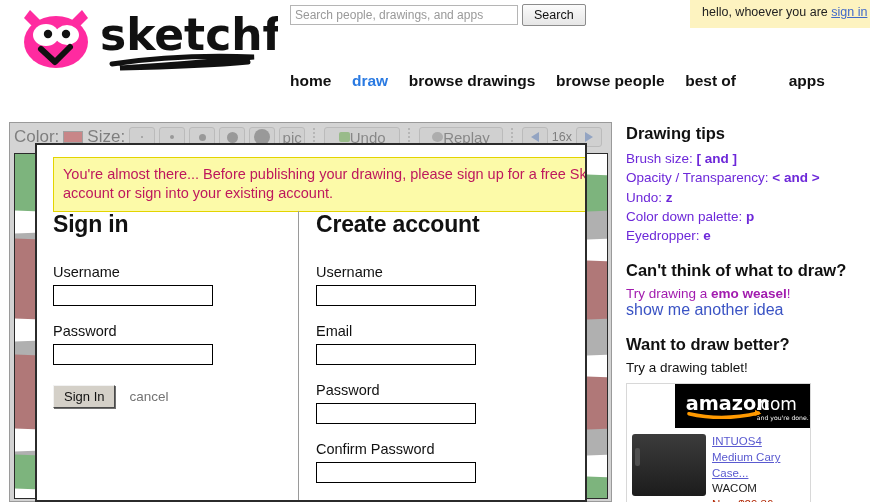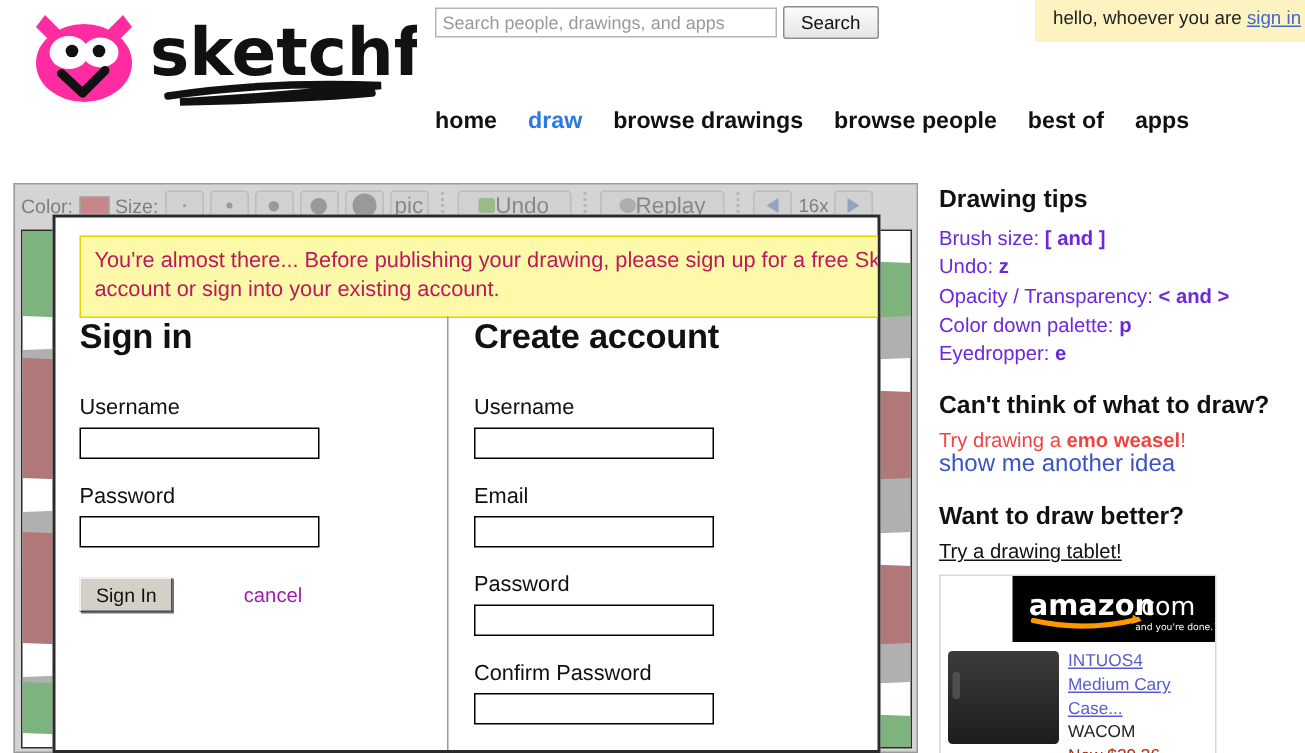--- a/index.html
+++ b/index.html
@@ -55,39 +55,39 @@
   .hello-bar a { color: #4169c9; text-decoration: underline; }
 
   .nav { position: absolute; left: 290px; top: 72px; height: 26px; white-space: nowrap; }
   .nav a {
     font-family: "Liberation Sans", sans-serif;
     font-size: 15.5px; font-weight: bold;
     color: #111; text-decoration: none;
     margin-right: 17px;
   }
   .nav a.active { color: #2a7ae2; }
-  .nav a:last-child { margin-right: 0; }
+  .nav a:last-child { margin-right: 0; margin-left: 32px; }
 
   
   .app-area {
     position: absolute; left: 9px; top: 122px;
     width: 603px; height: 380px;
     background: #d3d3d3;
     border: 1px solid #9a9a9a;
     overflow: hidden;
   }
   .toolbar {
     position: absolute; left: 0; top: 0; width: 603px; height: 28px;
     background: #d6d6d6;
     opacity: .55;
     display: flex; align-items: center; gap: 4px;
     padding: 0 4px;
     font-size: 11.5px; color: #3a3a3a;
   }
-  .tb-label { font-size: 13px; color: #3a3a3a; }
+  .tb-label { font-size: 17px; color: #3a3a3a; }
   .swatch { width: 20px; height: 12px; background: #c0484c; border: 1px solid #7a7a7a; }
   .tb-btn {
     height: 20px; min-width: 26px;
     border: 1px solid #a9a9a9; border-radius: 3px;
     background: #cfcfcf;
     display: flex; align-items: center; justify-content: center;
     font-size: 15px; color: #4a4a4a;
   }
   .dot { border-radius: 50%; background: #6b6b6b; }
   .tb-sep { width: 3px; height: 18px; border-left: 2px dotted #a0a0a0; margin: 0 4px; }
@@ -157,38 +157,38 @@
     border-top-color: #f2f2f2;
     border-left-color: #f2f2f2;
     background: #d4d0c8;
     padding: 3px 10px;
     font-family: "Liberation Sans", sans-serif;
     font-size: 13px;
     color: #111;
     cursor: pointer;
     box-shadow: 1px 1px 0 #6f6f6f;
   }
-  .cancel-link { color: #a21caf; font-size: 13.5px; text-decoration: none; cursor: pointer; margin-left: 33px; }
+  .cancel-link { color: #737373; font-size: 13.5px; text-decoration: none; cursor: pointer; }
 
   
   .sidebar { position: absolute; left: 626px; top: 124px; width: 244px; }
   .sidebar h3 {
     margin: 0 0 6px 0;
     font-size: 16.5px; font-weight: bold; color: #111;
   }
   .sidebar h3.spaced { margin-top: 16px; }
   .tip { font-size: 13.5px; line-height: 1.43; color: #6d28d9; }
   .tip b { font-weight: bold; }
-  .idea { font-size: 13.5px; color: #ef4444; margin-top: 5px; }
+  .idea { font-size: 13.5px; color: #a21caf; margin-top: 5px; }
   .idea b { font-weight: bold; }
   .small-link {
     display: inline-block; 
     font-size: 16px; color: #3a53c4; cursor: pointer;
   }
-  .sub { font-size: 13.5px; color: #111; margin: 5px 0 8px 0; text-decoration: underline; }
+  .sub { font-size: 13.5px; color: #111; margin: 5px 0 8px 0; }
 
   .ad { width: 185px; border: 1px solid #d8d8d8; background: #fff; }
   .ad-head {
     background: #000; height: 44px; position: relative;
     display: flex; align-items: center; justify-content: center; margin-left: 48px;
   }
   .ad-body { display: flex; gap: 6px; padding: 6px 5px 0 5px; }
   .ad-thumb {
     width: 74px; height: 62px;
     background: linear-gradient(#3c3c3c, #1c1c1c);
@@ -331,26 +331,26 @@
   </div>
 
   <div class="sidebar">
     <h3>Drawing tips</h3>
 
     <div class="tip">
       <span>Brush size:</span>
       <b>[ and ]</b>
     </div>
     <div class="tip">
+      <span>Opacity / Transparency:</span>
+      <b>&lt; and &gt;</b>
+    </div>
+    <div class="tip">
       <span>Undo:</span>
       <b>z</b>
-    </div>
-    <div class="tip">
-      <span>Opacity / Transparency:</span>
-      <b>&lt; and &gt;</b>
     </div>
     <div class="tip">
       <span>Color down palette:</span>
       <b>p</b>
     </div>
     <div class="tip">
       <span>Eyedropper:</span>
       <b>e</b>
     </div>
 

